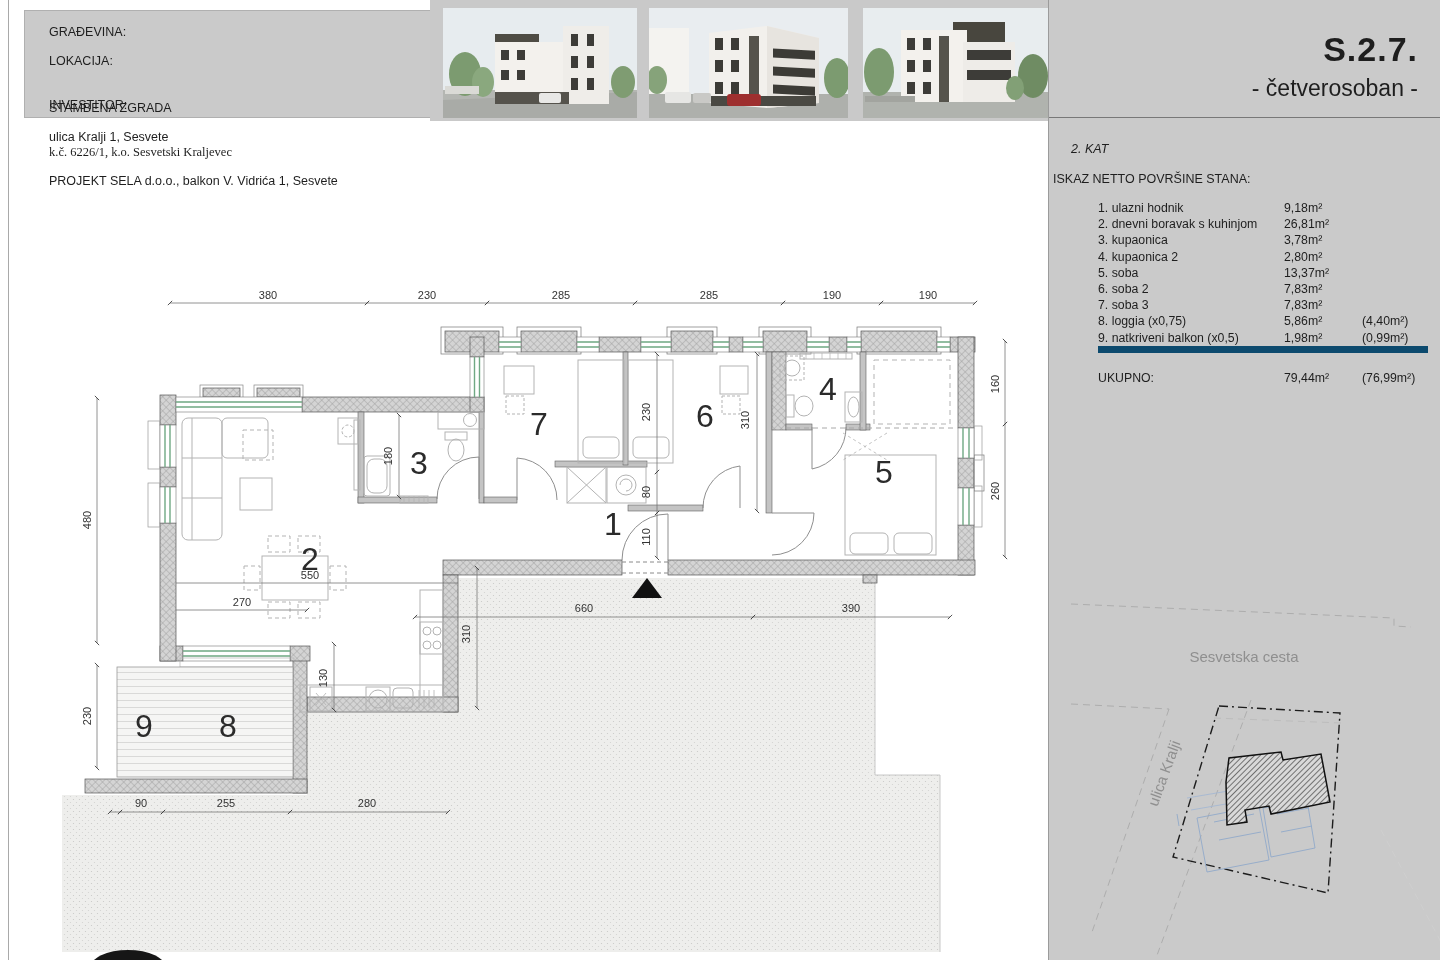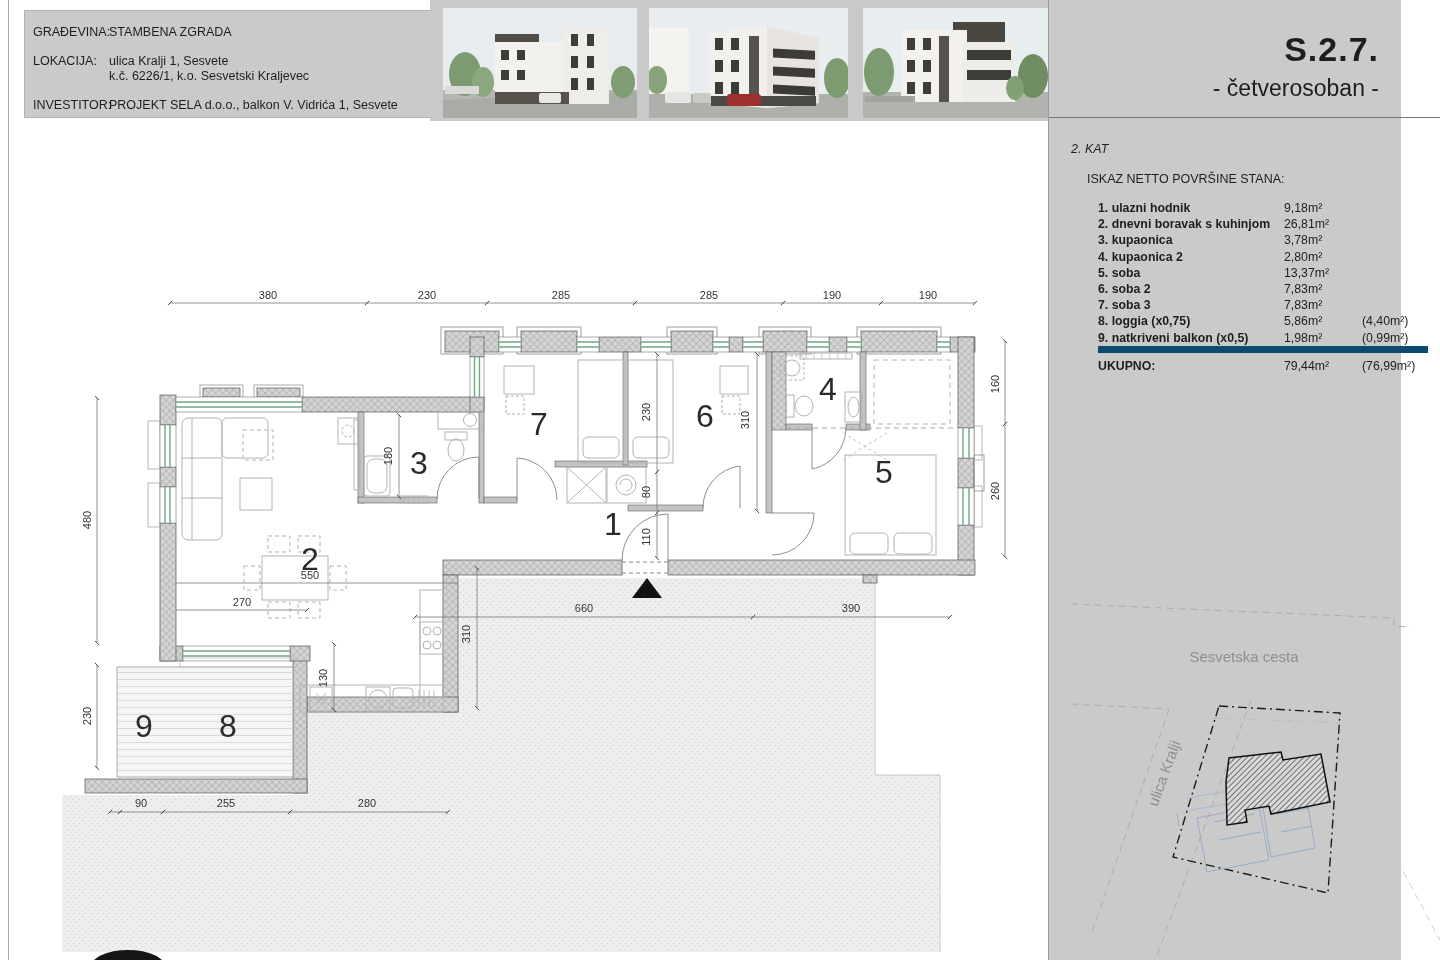--- a/index.html
+++ b/index.html
@@ -4,45 +4,45 @@
 <style>
   html,body{margin:0;padding:0;background:#fff;}
   .page{position:relative;width:1440px;height:960px;background:#ffffff;
         font-family:"Liberation Sans",sans-serif;overflow:hidden;color:#1e1e1e;}
   .page-border-left{position:absolute;left:8px;top:0;width:1px;height:960px;background:#a9a9a9;}
 
   
   .info-box{position:absolute;left:24px;top:10px;width:408px;height:108px;
             background:#cacaca;border:1px solid #b0b0b0;box-sizing:border-box;
             font-size:12.5px;line-height:15px;}
-  .info-row{position:absolute;left:8px;display:flex;}
+  .info-row{position:absolute;left:24px;display:flex;flex-direction:column;}
   .info-label{width:76px;flex:0 0 76px;}
   .info-val{white-space:nowrap;}
 
   
   .renders{position:absolute;left:430px;top:0;width:622px;height:121px;background:#c9c9c9;}
   .photo{position:absolute;top:8px;height:110px;overflow:hidden;background:#e9edf0;}
   .photo svg{display:block;}
 
   
-  .panel{position:absolute;left:1048px;top:0;width:353px;height:960px;background:#cacaca;
+  .panel{position:absolute;left:1048px;top:0;width:392px;height:960px;background:#cacaca;
          border-left:1px solid #9b9b9b;box-sizing:border-box;}
   .panel-title{position:absolute;top:30px;right:22px;text-align:right;}
   .panel-code{font-size:34px;font-weight:bold;letter-spacing:1px;}
   .panel-sub{font-size:23px;margin-top:6px;}
   .panel-divider{position:absolute;left:0;top:117px;width:392px;height:0;border-top:1.5px solid #787878;}
   .floor-label{position:absolute;left:22px;top:142px;font-size:12.5px;font-style:italic;}
-  .list-title{position:absolute;left:38px;top:172px;font-size:12.5px;}
+  .list-title{position:absolute;left:4px;top:172px;font-size:12.5px;}
   .area-table{position:absolute;left:49px;top:200px;width:330px;font-size:12.3px;line-height:16.2px;}
   .a-row{display:flex;}
-  .a-name{flex:1;font-weight:bold;}
+  .a-name{flex:1;}
   .a-val{width:70px;text-align:left;flex:0 0 70px;}
   .a-red{width:66px;text-align:left;padding-left:8px;flex:0 0 66px;}
   .a-row.last{border-bottom:7px solid #0c4a6e;}
-  .a-row.total{margin-top:5px;}
+  .a-row.total{margin-top:17px;}
   .site-svg{position:absolute;left:0;top:570px;}
 
   svg text{font-family:"Liberation Sans",sans-serif;}
   .dimtxt{font-size:11px;fill:#333;}
   .roomnum{font-size:32px;fill:#2b2b2b;}
 </style>
 </head>
 <body>
 
 <div class="page">
@@ -353,21 +353,21 @@
 
   <div class="info-box">
     <div class="info-row" style="top:14px;">
       <span class="info-label">GRAĐEVINA:</span>
       <span class="info-val">STAMBENA ZGRADA</span>
     </div>
     <div class="info-row" style="top:43px;">
       <span class="info-label">LOKACIJA:</span>
       <span class="info-val">ulica Kralji 1, Sesvete</span>
     </div>
-    <div class="info-row" style="top:58px;">
+    <div class="info-row" style="top:58px;font-family:Liberation Serif, serif;">
       <span class="info-label"></span>
       <span class="info-val">k.č. 6226/1, k.o. Sesvetski Kraljevec</span>
     </div>
     <div class="info-row" style="top:87px;">
       <span class="info-label">INVESTITOR:</span>
       <span class="info-val">PROJEKT SELA d.o.o., balkon V. Vidrića 1, Sesvete</span>
     </div>
   </div>
 
   <div class="renders">

